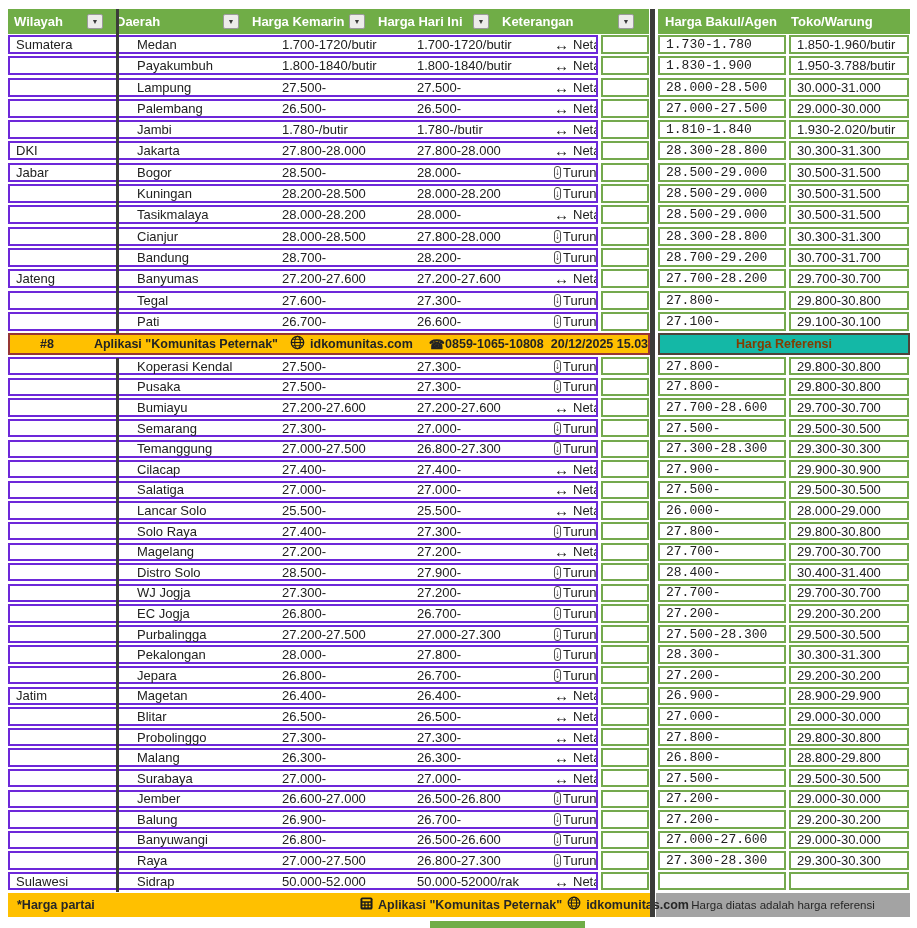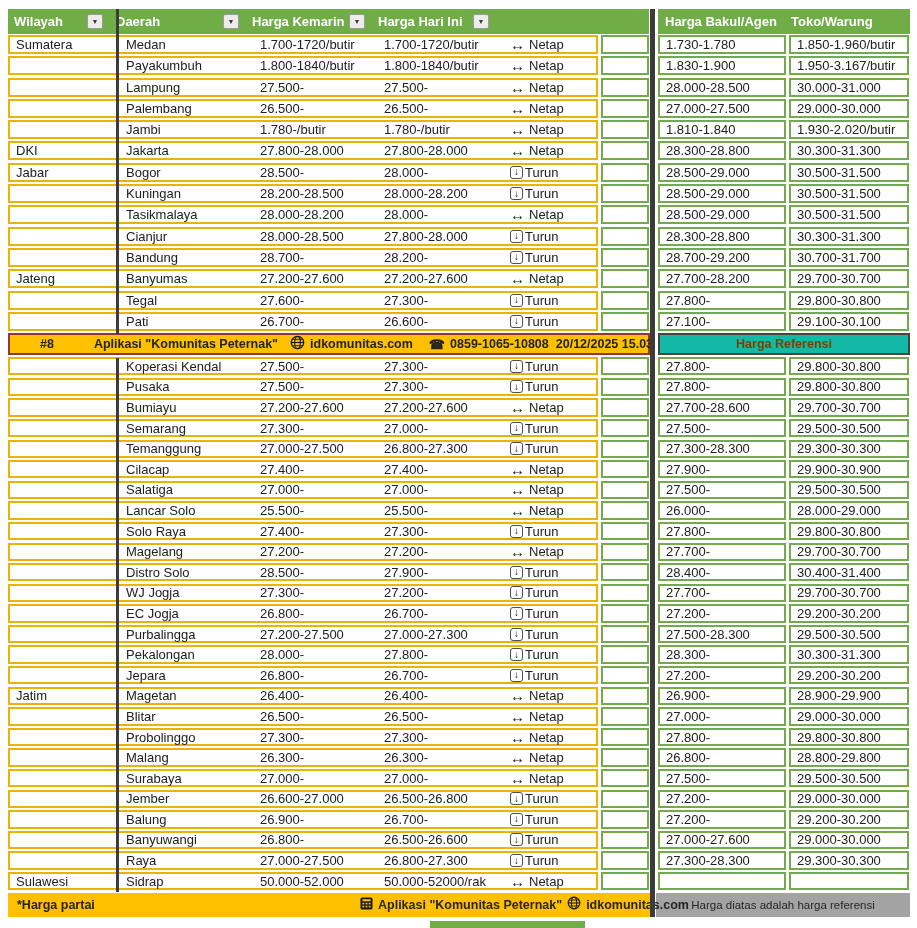--- a/index.html
+++ b/index.html
@@ -16,24 +16,24 @@
   .hseg.s1{width:102px;} .hseg.s2{width:136px;} .hseg.s3{width:126px;} .hseg.s4{width:124px;} .hseg.s5{width:145px;}
   .hlabel { color:#fff; font-weight:bold; font-size:13px; padding-left:6px; white-space:nowrap; }
   .dd { width:16px; height:15px; margin-right:7px; background:#EDECEA; border:1px solid #9a9a9a; border-radius:2px;
         display:flex; align-items:center; justify-content:center; font-size:7px; color:#3a3a3a; cursor:pointer; flex:0 0 auto; }
   .hr-bakul { width:130px; padding-left:7px; color:#fff; font-weight:bold; font-size:13px; }
   .hr-toko  { padding-left:3px; color:#fff; font-weight:bold; font-size:13px; }
 
   
   .trow { display:flex; height:19px; margin-bottom:2.3px; }
   .trow.b { height:18.3px; }
-  .main-box { width:590px; background:#fff; border:2px solid #eab308; display:flex; align-items:center; }
+  .main-box { width:590px; background:#fff; border:2px solid #6d28d9; display:flex; align-items:center;gap:11px; }
   .gutter-box { width:48px; margin-left:3px; background:#fff; border:2px solid #74A94E; }
   .side-box { background:#fff; border:2px solid #74A94E; display:flex; align-items:center; font-size:13px; color:#212121; white-space:nowrap; }
-  .side-box.bakul { width:128px; margin-left:9px; padding-left:6px; }
+  .side-box.bakul { width:128px; margin-left:9px; padding-left:6px;font-family:Liberation Mono, monospace; }
   .side-box.toko  { width:120px; margin-left:3px; padding-left:6px; }
   .cell { font-size:13px; color:#212121; white-space:nowrap; overflow:hidden; }
   .c-wilayah { width:108px; padding-left:6px; }
   .c-daerah  { width:135px; padding-left:8px; }
   .c-kemarin { width:126px; padding-left:7px; }
   .c-hariini { width:124px; padding-left:5px; }
   .c-ket     { flex:1; padding-left:7px; display:flex; align-items:center; }
   .netap-arrow { font-size:15px; line-height:1; margin-right:4px; color:#1c1c1c; }
   .turun-box { display:inline-flex; align-items:center; justify-content:center; width:13px; height:13px;
                border:1.4px solid #4f4f4f; border-radius:3px; background:#fff; font-size:10px; line-height:1;
@@ -42,21 +42,21 @@
 
   
   .banner { display:flex; height:22px; margin-bottom:2px; }
   .banner-left { width:642px; background:#FFC000; border:2px solid #963634; display:flex; align-items:center; font-weight:bold; font-size:12.5px; color:#232323; white-space:nowrap; }
   .banner-right { width:252px; margin-left:8px; background:#14b8a6; border:2px solid #4d4439; display:flex; align-items:center; justify-content:center; font-weight:bold; font-size:12.5px; color:#833C00; }
   .b-rank { margin-left:30px; }
   .b-app  { margin-left:40px; }
   .b-globe{ margin-left:12px; }
   .b-site { margin-left:5px; }
   .b-phone{ margin-left:16px; font-size:13px; }
-  .b-num  { margin-left:5px; }
+  .b-num  { }
   .b-date { margin-left:7px; }
 
   
   .footer { display:flex; height:24px; margin-top:0.5px; }
   .footer-left { position:relative; width:643px; background:#FFC000; display:flex; align-items:center; font-weight:bold; font-size:12.5px; color:#262626; }
   .f-left-label { padding-left:9px; }
   .f-center { position:absolute; left:352px; display:flex; align-items:center; gap:5px; white-space:nowrap; }
   .footer-right { width:254px; margin-left:5px; background:#a3a3a3; display:flex; align-items:center; justify-content:center; font-weight:normal; font-size:11.5px; color:#262626; }
 
   
@@ -94,20 +94,26 @@
           <span class="dd">
               <span>▼</span>
             </span>
         </div>
         <div class="hseg s4">
           <span class="hlabel">Harga Hari Ini</span>
           <span class="dd">
               <span>▼</span>
             </span>
         </div>
+        <div class="hseg s5">
+          <span class="hlabel">Keterangan</span>
+          <span class="dd">
+              <span>▼</span>
+            </span>
+        </div>
       </div>
       <div class="hdr-right">
         <span class="hr-bakul">Harga Bakul/Agen</span>
         <span class="hr-toko">Toko/Warung</span>
       </div>
     </div>
 
     <div id="rows-top">
         <div class="trow">
           <div class="main-box">
@@ -130,21 +136,21 @@
             <div class="cell c-daerah">Payakumbuh</div>
             <div class="cell c-kemarin">1.800-1840/butir</div>
             <div class="cell c-hariini">1.800-1840/butir</div>
             <div class="cell c-ket">
               <span class="netap-arrow">↔</span>
               <span class="tlabel">Netap</span>
             </div>
           </div>
           <div class="gutter-box"></div>
           <div class="side-box bakul">1.830-1.900</div>
-          <div class="side-box toko">1.950-3.167/butir</div>
+          <div class="side-box toko">1.950-3.788/butir</div>
         </div>
         <div class="trow">
           <div class="main-box">
             <div class="cell c-wilayah"></div>
             <div class="cell c-daerah">Lampung</div>
             <div class="cell c-kemarin">27.500-</div>
             <div class="cell c-hariini">27.500-</div>
             <div class="cell c-ket">
               <span class="netap-arrow">↔</span>
               <span class="tlabel">Netap</span>

